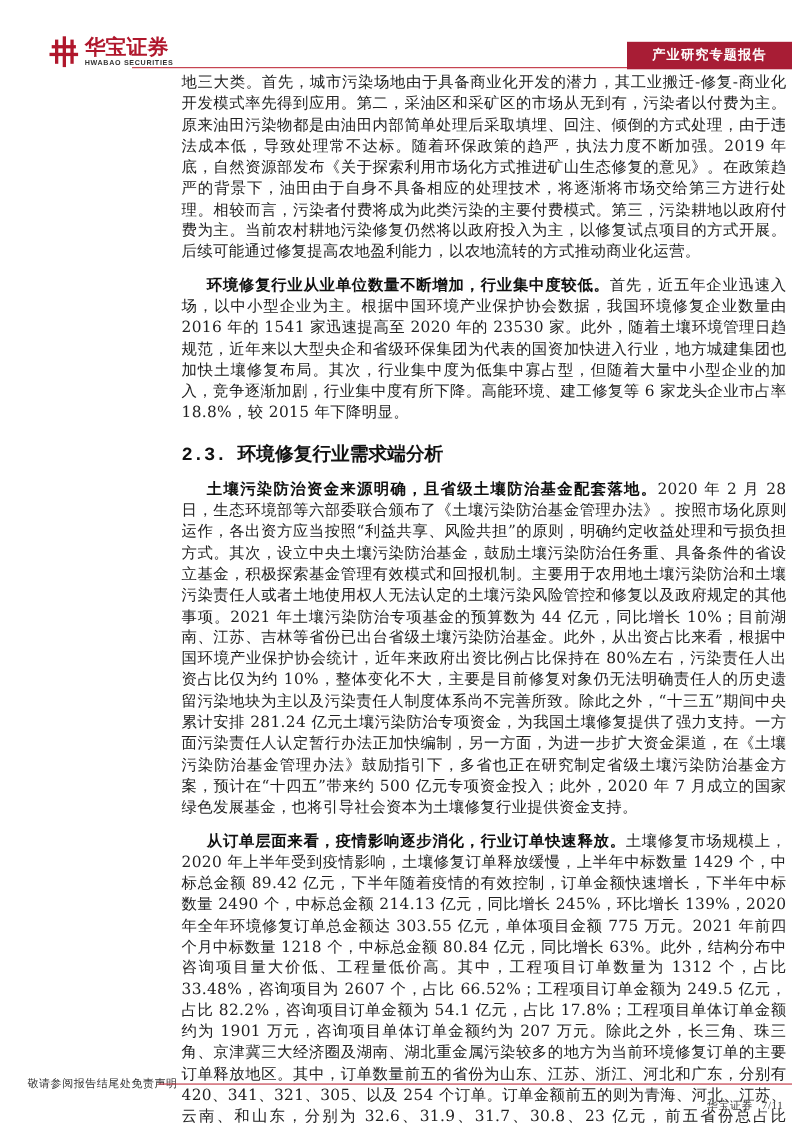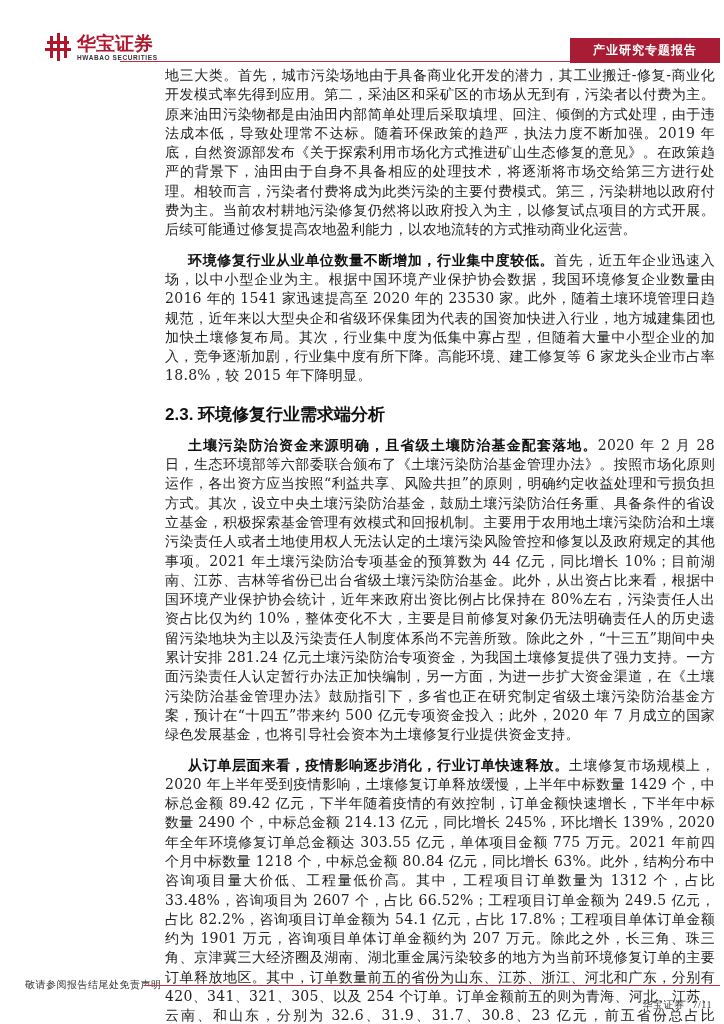--- a/index.html
+++ b/index.html
@@ -24,21 +24,21 @@
     }
     .content { position: absolute; left: 165px; top: 66px; width: 550px; }
     .p {
       font-size: 14px; line-height: 19.3px; text-align: justify; margin: 0;
       letter-spacing: 0.3px; color: #222;
     }
     .p .lead { font-weight: bold; color: #111; }
     .indent { text-indent: 23px; }
     .gap { height: 11px; }
     .h2 {
-      font-family: Liberation Sans, sans-serif; font-weight: bold; font-size: 17px;
+      font-family: Liberation Mono, monospace; font-weight: bold; font-size: 17px;
       color: #111; margin: 0; height: 30px; line-height: 30px;
     }
     .footer-note { position: absolute; left: 25px; top: 978px; font-size: 10px; color: #333; letter-spacing: 0.5px; }
     .footer-line { position: absolute; left: 144px; top: 985px; width: 576px; height: 1px; background: #c0303f; }
     .footer-page { position: absolute; right: 12px; top: 998px; font-size: 10px; color: #333; letter-spacing: 0.5px; }
     .footer-page span + span { margin-left: 8px; font-family: Liberation Serif, serif; }
   </style>
 </head>
 <body>
 

